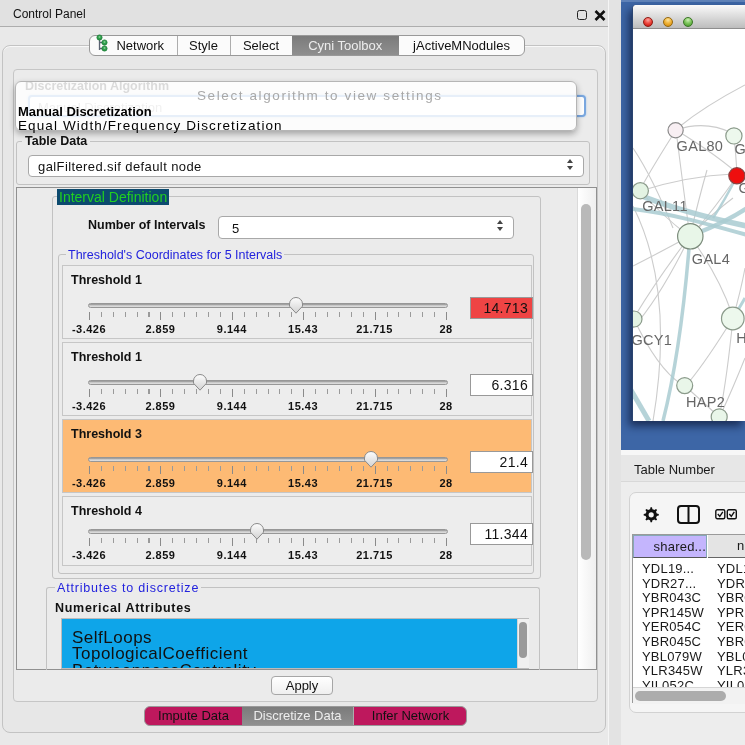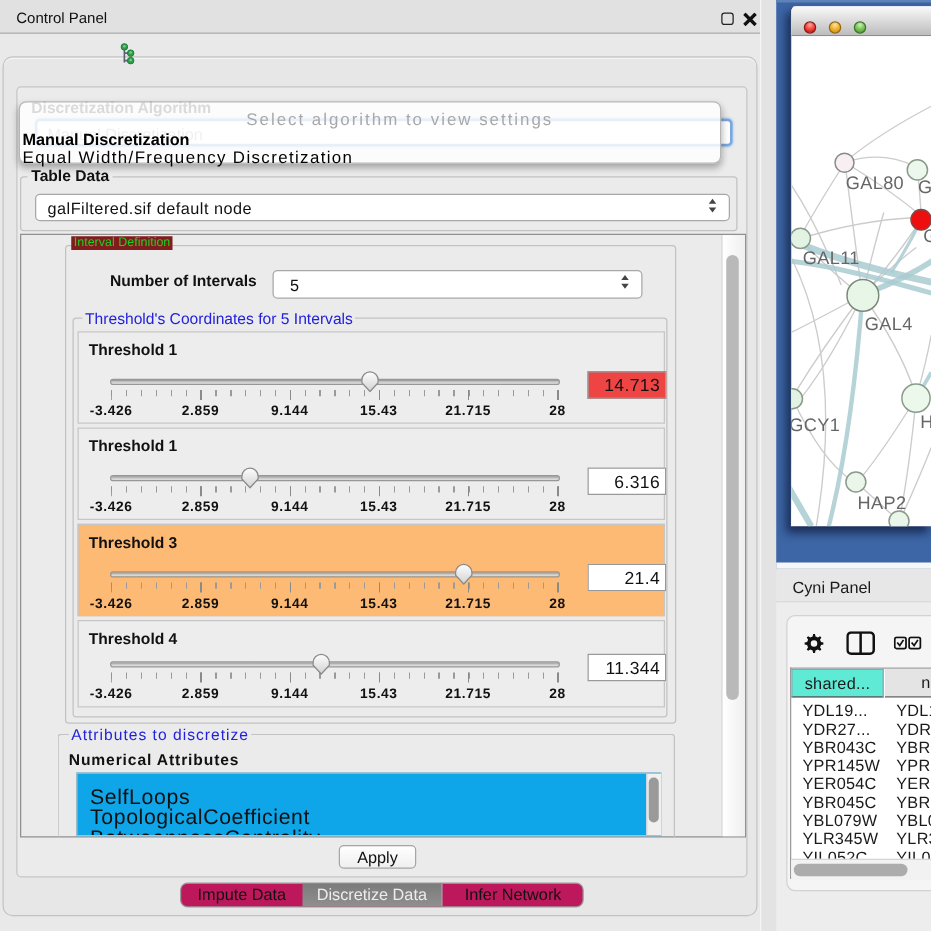--- a/index.html
+++ b/index.html
@@ -74,21 +74,21 @@
     <text x="9.2" y="183.1">GAL11</text>
     <text x="58.8" y="236">GAL4</text>
     <text x="-1.6" y="316.6">GCY1</text>
     <text x="103.2" y="314.6">H</text>
     <text x="53.1" y="378.9">HAP2</text>
   </g>
 </svg>
 
 <div class="abs" style="left:621px;top:450px;width:124px;height:5px;background:#F7F7F7;"></div>
 <div class="abs" style="left:621px;top:455px;width:124px;height:26px;background:#E7E7E7;border-bottom:1px solid #D8D8D8;"></div>
-<div class="abs" style="left:634px;top:462px;font-size:13px;color:#1a1a1a;">Cyni Panel</div>
+<div class="abs" style="left:634px;top:462px;font-size:13px;color:#1a1a1a;">Table Number</div>
 <div class="abs" style="left:621px;top:482px;width:124px;height:263px;background:#EDEDED;"></div>
 <div class="abs" id="tpanel" style="left:629px;top:492px;width:120px;height:221px;background:#F5F5F5;border:1px solid #D2D2D2;border-radius:7px 0 0 7px;box-sizing:border-box;">
 </div>
 
 <svg class="abs" style="left:642px;top:506px;" width="17" height="17" viewBox="0 0 17 17">
   <g fill="#111">
     <path d="M8.5,1.2 L10,1.2 10.4,3.2 A5.6,5.6 0 0 1 12.3,4.0 L14,2.9 15.1,4.0 14,5.7 A5.6,5.6 0 0 1 14.8,7.6 L16.8,8 16.8,9.5 14.8,9.9 A5.6,5.6 0 0 1 14,11.8 L15.1,13.5 14,14.6 12.3,13.5 A5.6,5.6 0 0 1 10.4,14.3 L10,16.3 8.5,16.3 8.1,14.3 A5.6,5.6 0 0 1 6.2,13.5 L4.5,14.6 3.4,13.5 4.5,11.8 A5.6,5.6 0 0 1 3.7,9.9 L1.7,9.5 1.7,8 3.7,7.6 A5.6,5.6 0 0 1 4.5,5.7 L3.4,4.0 4.5,2.9 6.2,4.0 A5.6,5.6 0 0 1 8.1,3.2 Z M9.2,6.2 A2.6,2.6 0 1 0 9.2,11.4 A2.6,2.6 0 1 0 9.2,6.2 Z" fill-rule="evenodd"></path>
   </g>
 </svg>
 <svg class="abs" style="left:677px;top:505px;" width="23" height="19" viewBox="0 0 23 19">
@@ -96,21 +96,21 @@
   <line x1="11.5" y1="1" x2="11.5" y2="18" stroke="#111" stroke-width="2"></line>
 </svg>
 <svg class="abs" style="left:715px;top:509px;" width="23" height="11" viewBox="0 0 23 11">
   <rect x="0.8" y="0.8" width="9" height="9" rx="1.5" fill="none" stroke="#111" stroke-width="1.4"></rect>
   <path d="M2.8,5 l2,2.4 3,-4.5" fill="none" stroke="#111" stroke-width="1.4"></path>
   <rect x="12.3" y="0.8" width="9" height="9" rx="1.5" fill="none" stroke="#111" stroke-width="1.4"></rect>
   <path d="M14.3,5 l2,2.4 3,-4.5" fill="none" stroke="#111" stroke-width="1.4"></path>
 </svg>
 
 <div class="abs" id="tbl" style="left:632px;top:534px;width:113px;height:169px;border:1px solid #9a9a9a;border-right:none;box-sizing:border-box;background:#fff;overflow:hidden;font-size:13px;letter-spacing:0.2px;color:#1a1a1a;">
-  <div class="abs" style="left:0;top:0;width:74px;height:23px;background:#5eead4;border:1px solid #85A8B5;border-bottom:1px solid #555;box-sizing:border-box;text-align:center;line-height:22px;">shared...</div>
+  <div class="abs" style="left:0;top:0;width:74px;height:23px;background:#c4b5fd;border:1px solid #85A8B5;border-bottom:1px solid #555;box-sizing:border-box;text-align:right;line-height:22px;">shared...</div>
   <div class="abs" style="left:75px;top:0;width:38px;height:23px;background:#E4E4E4;border-bottom:1px solid #666;box-sizing:border-box;line-height:22px;padding-left:29px;">na</div>
   <div class="abs" id="rows" style="left:0;top:23px;width:113px;height:146px;">
         <div class="abs" style="left:9px;top:4px;height:14.6px;line-height:14.6px;">YDL19...</div>
         <div class="abs" style="left:84px;top:4px;height:14.6px;line-height:14.6px;">YDL1</div>
         <div class="abs" style="left:9px;top:18.6px;height:14.6px;line-height:14.6px;">YDR27...</div>
         <div class="abs" style="left:84px;top:18.6px;height:14.6px;line-height:14.6px;">YDR2</div>
         <div class="abs" style="left:9px;top:33.2px;height:14.6px;line-height:14.6px;">YBR043C</div>
         <div class="abs" style="left:84px;top:33.2px;height:14.6px;line-height:14.6px;">YBR0</div>
         <div class="abs" style="left:9px;top:47.8px;height:14.6px;line-height:14.6px;">YPR145W</div>
         <div class="abs" style="left:84px;top:47.8px;height:14.6px;line-height:14.6px;">YPR1</div>
@@ -134,20 +134,27 @@
 
 <div class="abs" id="titlebar" style="left:0;top:0;width:608px;height:27px;background:#E1E1E1;border-bottom:1px solid #ADADAD;box-sizing:border-box;"></div>
 <div class="abs" style="left:13px;top:7px;font-size:12px;color:#111;">Control Panel</div>
 <div class="abs" style="left:577px;top:10px;width:10px;height:10px;border:1.6px solid #222;border-radius:2.5px;box-sizing:border-box;"></div>
 <svg class="abs" style="left:594px;top:10px;" width="12" height="11" viewBox="0 0 12 11">
   <path d="M1.5,1 L10.5,10 M10.5,1 L1.5,10" stroke="#111" stroke-width="2.6"></path>
 </svg>
 
 <div class="abs" id="outer" style="left:2px;top:45px;width:604px;height:688px;background:#E7E7E7;border:1px solid #C3C3C3;border-radius:8px;box-sizing:border-box;box-shadow:inset 0 1px 0 #F8F8F8;"></div>
 
+<div class="abs" id="topseg" style="left:89px;top:35px;width:436px;height:21px;background:#FBFBFB;border:1px solid #999;border-radius:6px;box-sizing:border-box;font-size:13px;color:#111;">
+  <div class="abs" style="left:0;top:0;width:86.5px;height:19px;line-height:19px;text-align:center;padding-left:14px;box-sizing:border-box;">Network</div>
+  <div class="abs" style="left:86.5px;top:0;width:53px;height:19px;line-height:19px;text-align:center;border-left:1px solid #ADADAD;box-sizing:border-box;">Style</div>
+  <div class="abs" style="left:139.5px;top:0;width:62px;height:19px;line-height:19px;text-align:center;border-left:1px solid #ADADAD;box-sizing:border-box;">Select</div>
+  <div class="abs" style="left:201.5px;top:0;width:107.5px;height:19px;line-height:19px;text-align:center;background:linear-gradient(#7b7b7b,#8f8f8f);color:#EDEDED;">Cyni Toolbox</div>
+  <div class="abs" style="left:309px;top:0;width:125px;height:19px;line-height:19px;text-align:center;border-radius:0 5px 5px 0;">jActiveMNodules</div>
+</div>
 <svg class="abs" style="left:95px;top:34px;" width="13" height="18" viewBox="0 0 13 18">
   <path d="M4.5,4 V16 M4.5,8.5 H9.5 M4.5,14.5 H9.5" stroke="#5A6272" stroke-width="1.3" fill="none"></path>
   <circle cx="4.5" cy="3.5" r="2.6" fill="#2E9E4B" stroke="#1E7E38" stroke-width="0.8"></circle>
   <circle cx="9.5" cy="8.5" r="2.6" fill="#2E9E4B" stroke="#1E7E38" stroke-width="0.8"></circle>
   <circle cx="9.5" cy="14.5" r="2.6" fill="#2E9E4B" stroke="#1E7E38" stroke-width="0.8"></circle>
   <circle cx="4.5" cy="3" r="1" fill="#7CCB8E"></circle>
   <circle cx="9.5" cy="8" r="1" fill="#7CCB8E"></circle>
   <circle cx="9.5" cy="14" r="1" fill="#7CCB8E"></circle>
 </svg>
 
@@ -167,21 +174,21 @@
     <div style="width:0;height:0;border-left:3.5px solid transparent;border-right:3.5px solid transparent;border-top:4.5px solid #444;"></div>
   </div>
 </div>
 
 <div class="abs" id="spane" style="left:16px;top:187px;width:581px;height:483px;border:1px solid #909090;box-sizing:border-box;background:#EBEBEB;"></div>
 
 <div class="abs" style="left:577px;top:188px;width:19px;height:481px;background:linear-gradient(90deg,#FFFFFF,#EFEFEF);border-left:1px solid #DADADA;box-sizing:border-box;"></div>
 <div class="abs" style="left:581px;top:204px;width:10px;height:356px;background:#B9B9B9;border-radius:5px;"></div>
 
 <div class="abs" style="left:52px;top:196px;width:489px;height:383px;border:1px solid #C2C2C2;border-radius:3px;box-sizing:border-box;"></div>
-<div class="abs" style="left:57px;top:189px;background:#7f1d1d;padding:0 2px;font-size:10px;color:#21CE21;">Interval Definition</div>
+<div class="abs" style="left:57px;top:189px;background:#0c4a6e;padding:0 2px;font-size:14px;color:#21CE21;">Interval Definition</div>
 
 <div class="abs" style="left:88px;top:218px;font-size:12.5px;font-weight:bold;color:#111;">Number of Intervals</div>
 <div class="abs" style="left:218px;top:216px;width:296px;height:23px;background:#fff;border:1px solid #A8A8A8;border-radius:4px;box-sizing:border-box;">
   <div class="abs" style="left:13px;top:4px;font-size:13px;color:#111;">5</div>
   <div class="abs" style="right:7px;top:3px;width:9px;height:15px;">
     <div style="width:0;height:0;border-left:3.5px solid transparent;border-right:3.5px solid transparent;border-bottom:4.5px solid #444;margin-bottom:3px;"></div>
     <div style="width:0;height:0;border-left:3.5px solid transparent;border-right:3.5px solid transparent;border-top:4.5px solid #444;"></div>
   </div>
 </div>
 

